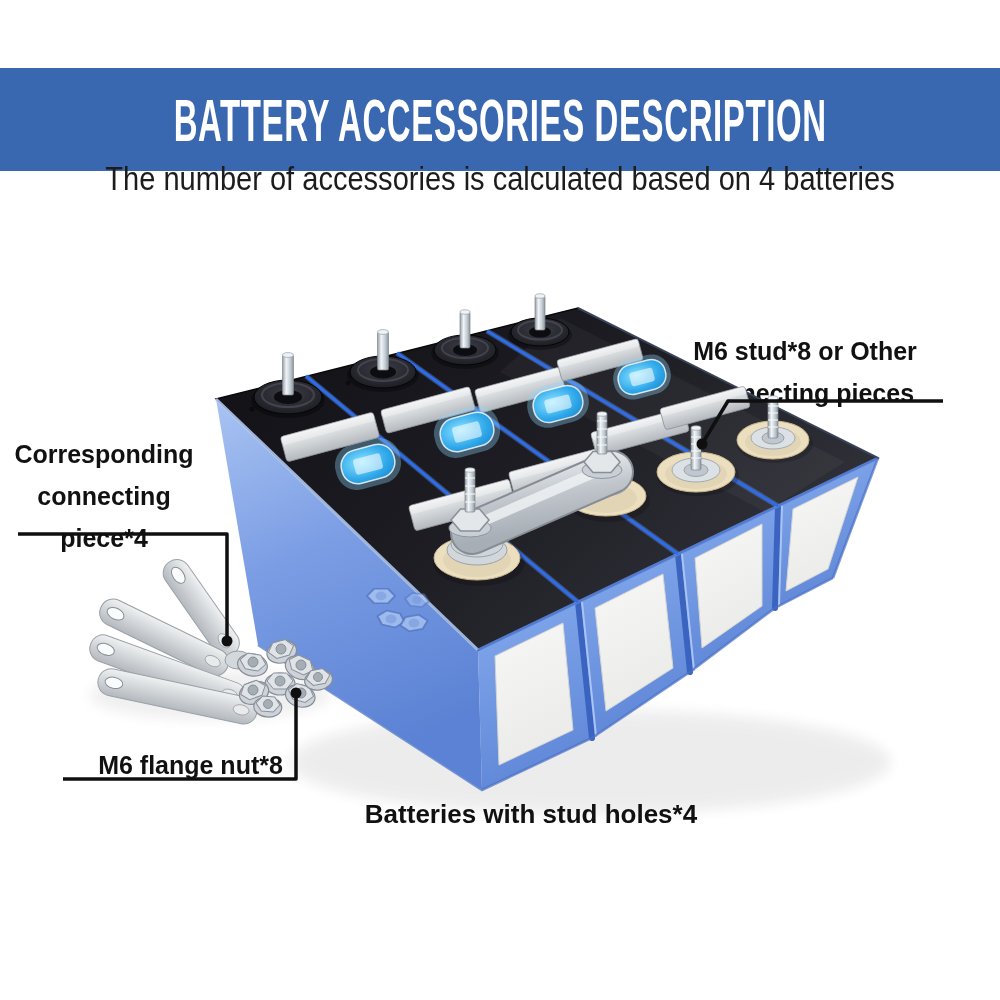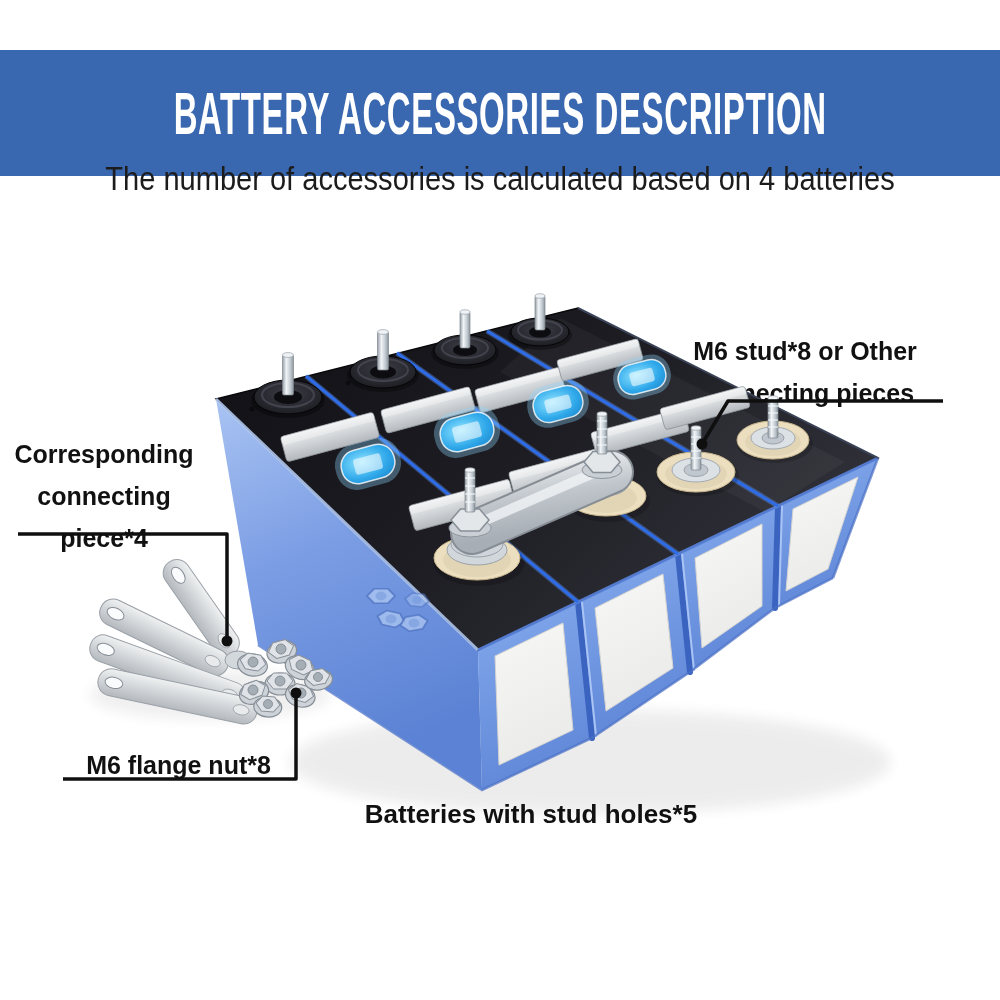--- a/index.html
+++ b/index.html
@@ -2,41 +2,41 @@
 <html style="--background: #ffffff; --banner_blue: #3a68b0; --battery_blue: #6a94dd; --battery_top_black: #17171c; --gap_line_blue: #2e6ce8; --label_white: #f4f4f2; --washer_cream: #ecdfc0; --metal_silver: #d5d9dd; --callout_black: #111111;"><head>
 <meta charset="utf-8">
 <style>
   html,body{margin:0;padding:0;}
   body{
     width:1000px;height:1000px;position:relative;overflow:hidden;
     background:var(--background,#ffffff);
     font-family:"Liberation Sans",sans-serif;
   }
   .banner{
-    position:absolute;left:0;top:50px;width:1000px;height:126px;
+    position:absolute;left:0;top:68px;width:1000px;height:103px;
     background:var(--banner_blue,#3a68b0);
     display:flex;align-items:center;justify-content:center;
   }
   .banner h1{
     margin:0;color:#ffffff;font-size:55px;font-weight:bold;
     letter-spacing:1px;white-space:nowrap;
     transform:scaleX(0.60) scaleY(1.08);transform-origin:center;
   }
   .subtitle{
     position:absolute;left:0;top:160px;width:1000px;text-align:center;
     font-size:33px;color:#1c1c1c;white-space:nowrap;
     transform:scaleX(0.88);transform-origin:center;
   }
   .callout-text{
     position:absolute;color:var(--callout_black,#111111);
     font-weight:bold;font-size:25px;line-height:42px;white-space:pre-line;
   }
   .ct-stud{left:655px;top:330px;width:300px;text-align:center;}
   .ct-piece{left:0px;top:433px;width:208px;text-align:center;}
-  .ct-flange{left:76px;top:744px;width:205px;text-align:center;white-space:nowrap;}
+  .ct-flange{left:88px;top:744px;width:205px;text-align:center;white-space:nowrap;}
   .caption{
     position:absolute;left:281px;top:799px;width:500px;text-align:center;
     color:var(--callout_black,#111111);font-weight:bold;font-size:26px;white-space:nowrap;
   }
   svg.figure{position:absolute;left:0;top:0;pointer-events:none;}
 </style>
 </head>
 <body>
 
 <div class="banner">
@@ -47,21 +47,21 @@
 
 <div class="callout-text ct-stud">M6 stud*8 or Other
 connecting pieces</div>
 
 <div class="callout-text ct-piece">Corresponding
 connecting
 piece*4</div>
 
 <div class="callout-text ct-flange">M6 flange nut*8</div>
 
-<div class="caption">Batteries with stud holes*5</div>
+<div class="caption">Batteries with stud holes*4</div>
 
 <svg class="figure" width="1000" height="1000" viewBox="0 0 1000 1000">
   <defs>
     <linearGradient id="gLeft" x1="0" y1="0" x2="0.3" y2="1">
       <stop offset="0" stop-color="#a9c3f2"></stop>
       <stop offset="0.45" stop-color="#7b9de4"></stop>
       <stop offset="1" stop-color="#5b82d4"></stop>
     </linearGradient>
     <linearGradient id="gFront" x1="0" y1="0" x2="0.25" y2="1">
       <stop offset="0" stop-color="#83a9ec"></stop>

